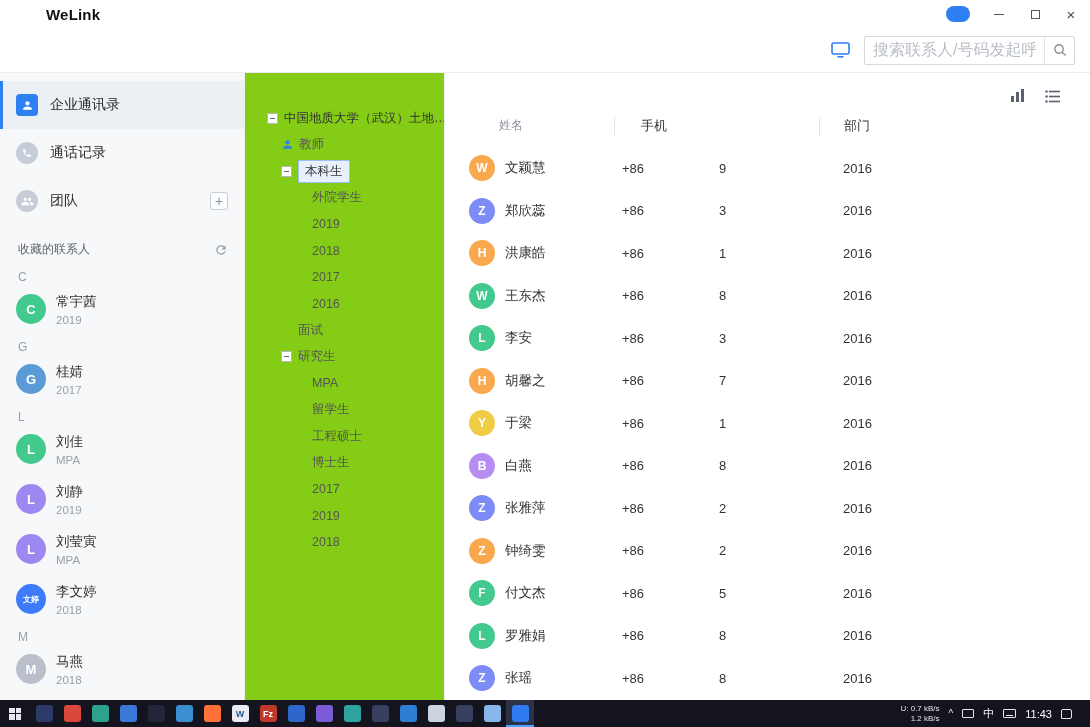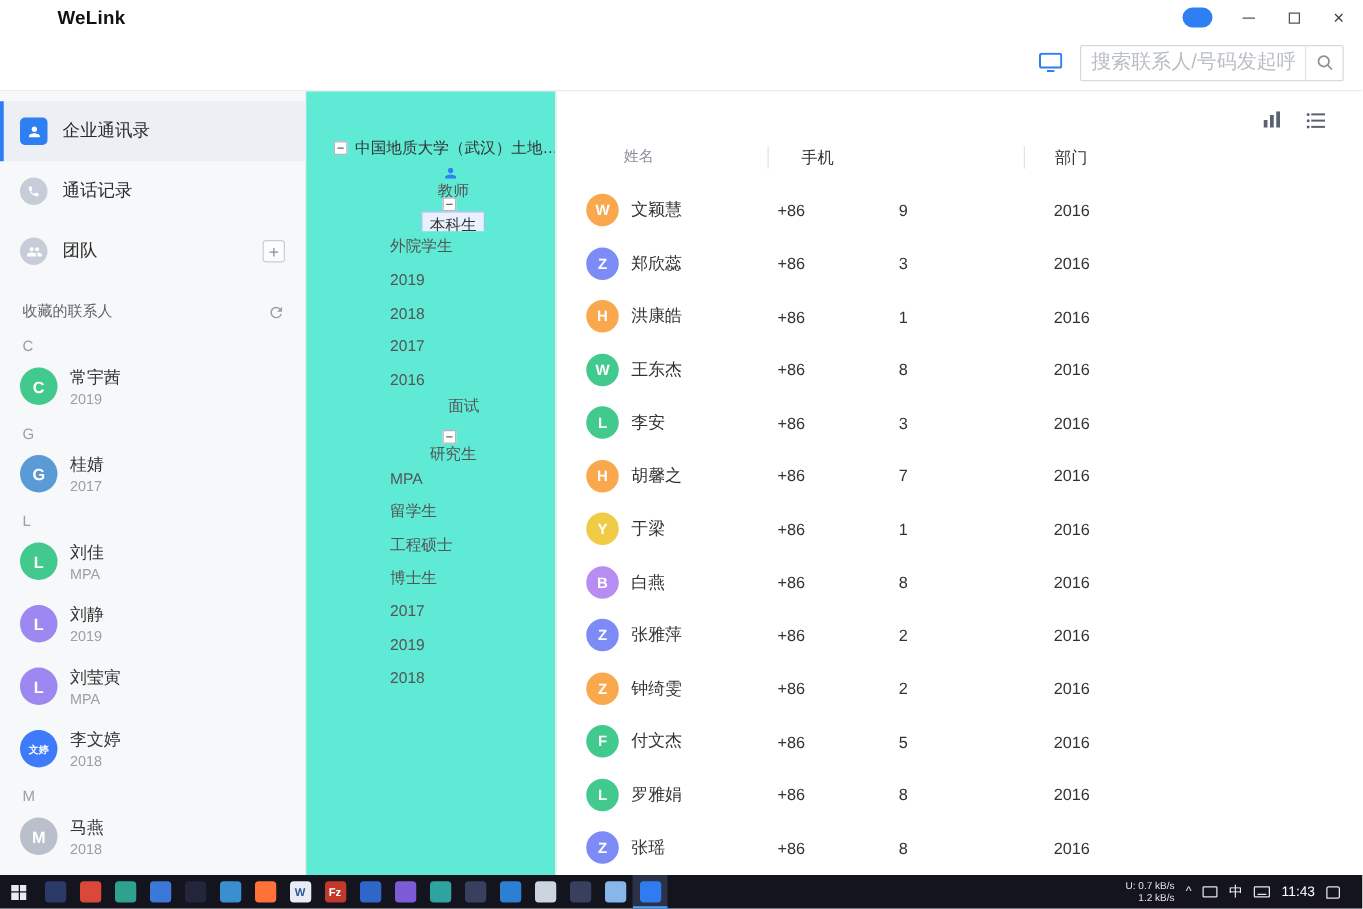--- a/index.html
+++ b/index.html
@@ -48,24 +48,24 @@
   .letter { padding-left:18px; font-size:12px; color:#9aa0a8; margin:6px 0 0; }
   .contact { display:flex; align-items:center; height:50px; padding:0 16px; gap:10px; cursor:pointer; }
   .av { width:30px; height:30px; border-radius:50%; color:#fff; font-size:13px; font-weight:bold; display:flex; align-items:center; justify-content:center; flex:none; }
   .av.small i { font-size:8px; }
   .av i { font-style:normal; }
   .c-meta { display:flex; flex-direction:column; }
   .c-name { font-size:13.5px; color:#333; }
   .c-sub { font-size:11.5px; color:#9aa0a8; margin-top:3px; }
 
   
-  .tree { width:200px; border-right:1px solid #ececec; padding:32px 0 0 22px; background:#5eead4; overflow:hidden; flex:none; }
+  .tree { width:200px; border-right:1px solid #ececec; padding:32px 0 0 22px; background:#84cc16; overflow:hidden; flex:none; }
   .tnode { display:flex; align-items:center; height:26.5px; font-size:12.5px; color:#555; white-space:nowrap; cursor:pointer; overflow:hidden; }
   .tnode.lvl0 { padding-left:0; color:#333; }
-  .tnode.lvl1 { padding-left:14px;flex-direction:column; }
+  .tnode.lvl1 { padding-left:14px; }
   .tnode.lvl2 { padding-left:45px; }
   .expander { width:11px; height:11px; border:1px solid #b3b6bb; background:#fff; position:relative; margin-right:6px; flex:none; }
   .expander::after { content:""; position:absolute; left:2px; right:2px; top:4px; height:1px; background:#666; }
   .p-ico { width:13px; height:13px; margin-right:5px; display:flex; flex:none; }
   .tlabel.selected { background:#e8f1fd; border:1px solid #9cc0f0; padding:2px 6px; color:#333; }
 
   
   .table-panel { flex:1; display:flex; flex-direction:column; padding:14px 26px 0 12px; overflow:hidden; }
   .view-icons { display:flex; justify-content:flex-end; align-items:center; gap:20px; padding:2px 4px 10px 0; }
   .view-icons span { cursor:pointer; display:flex; }

